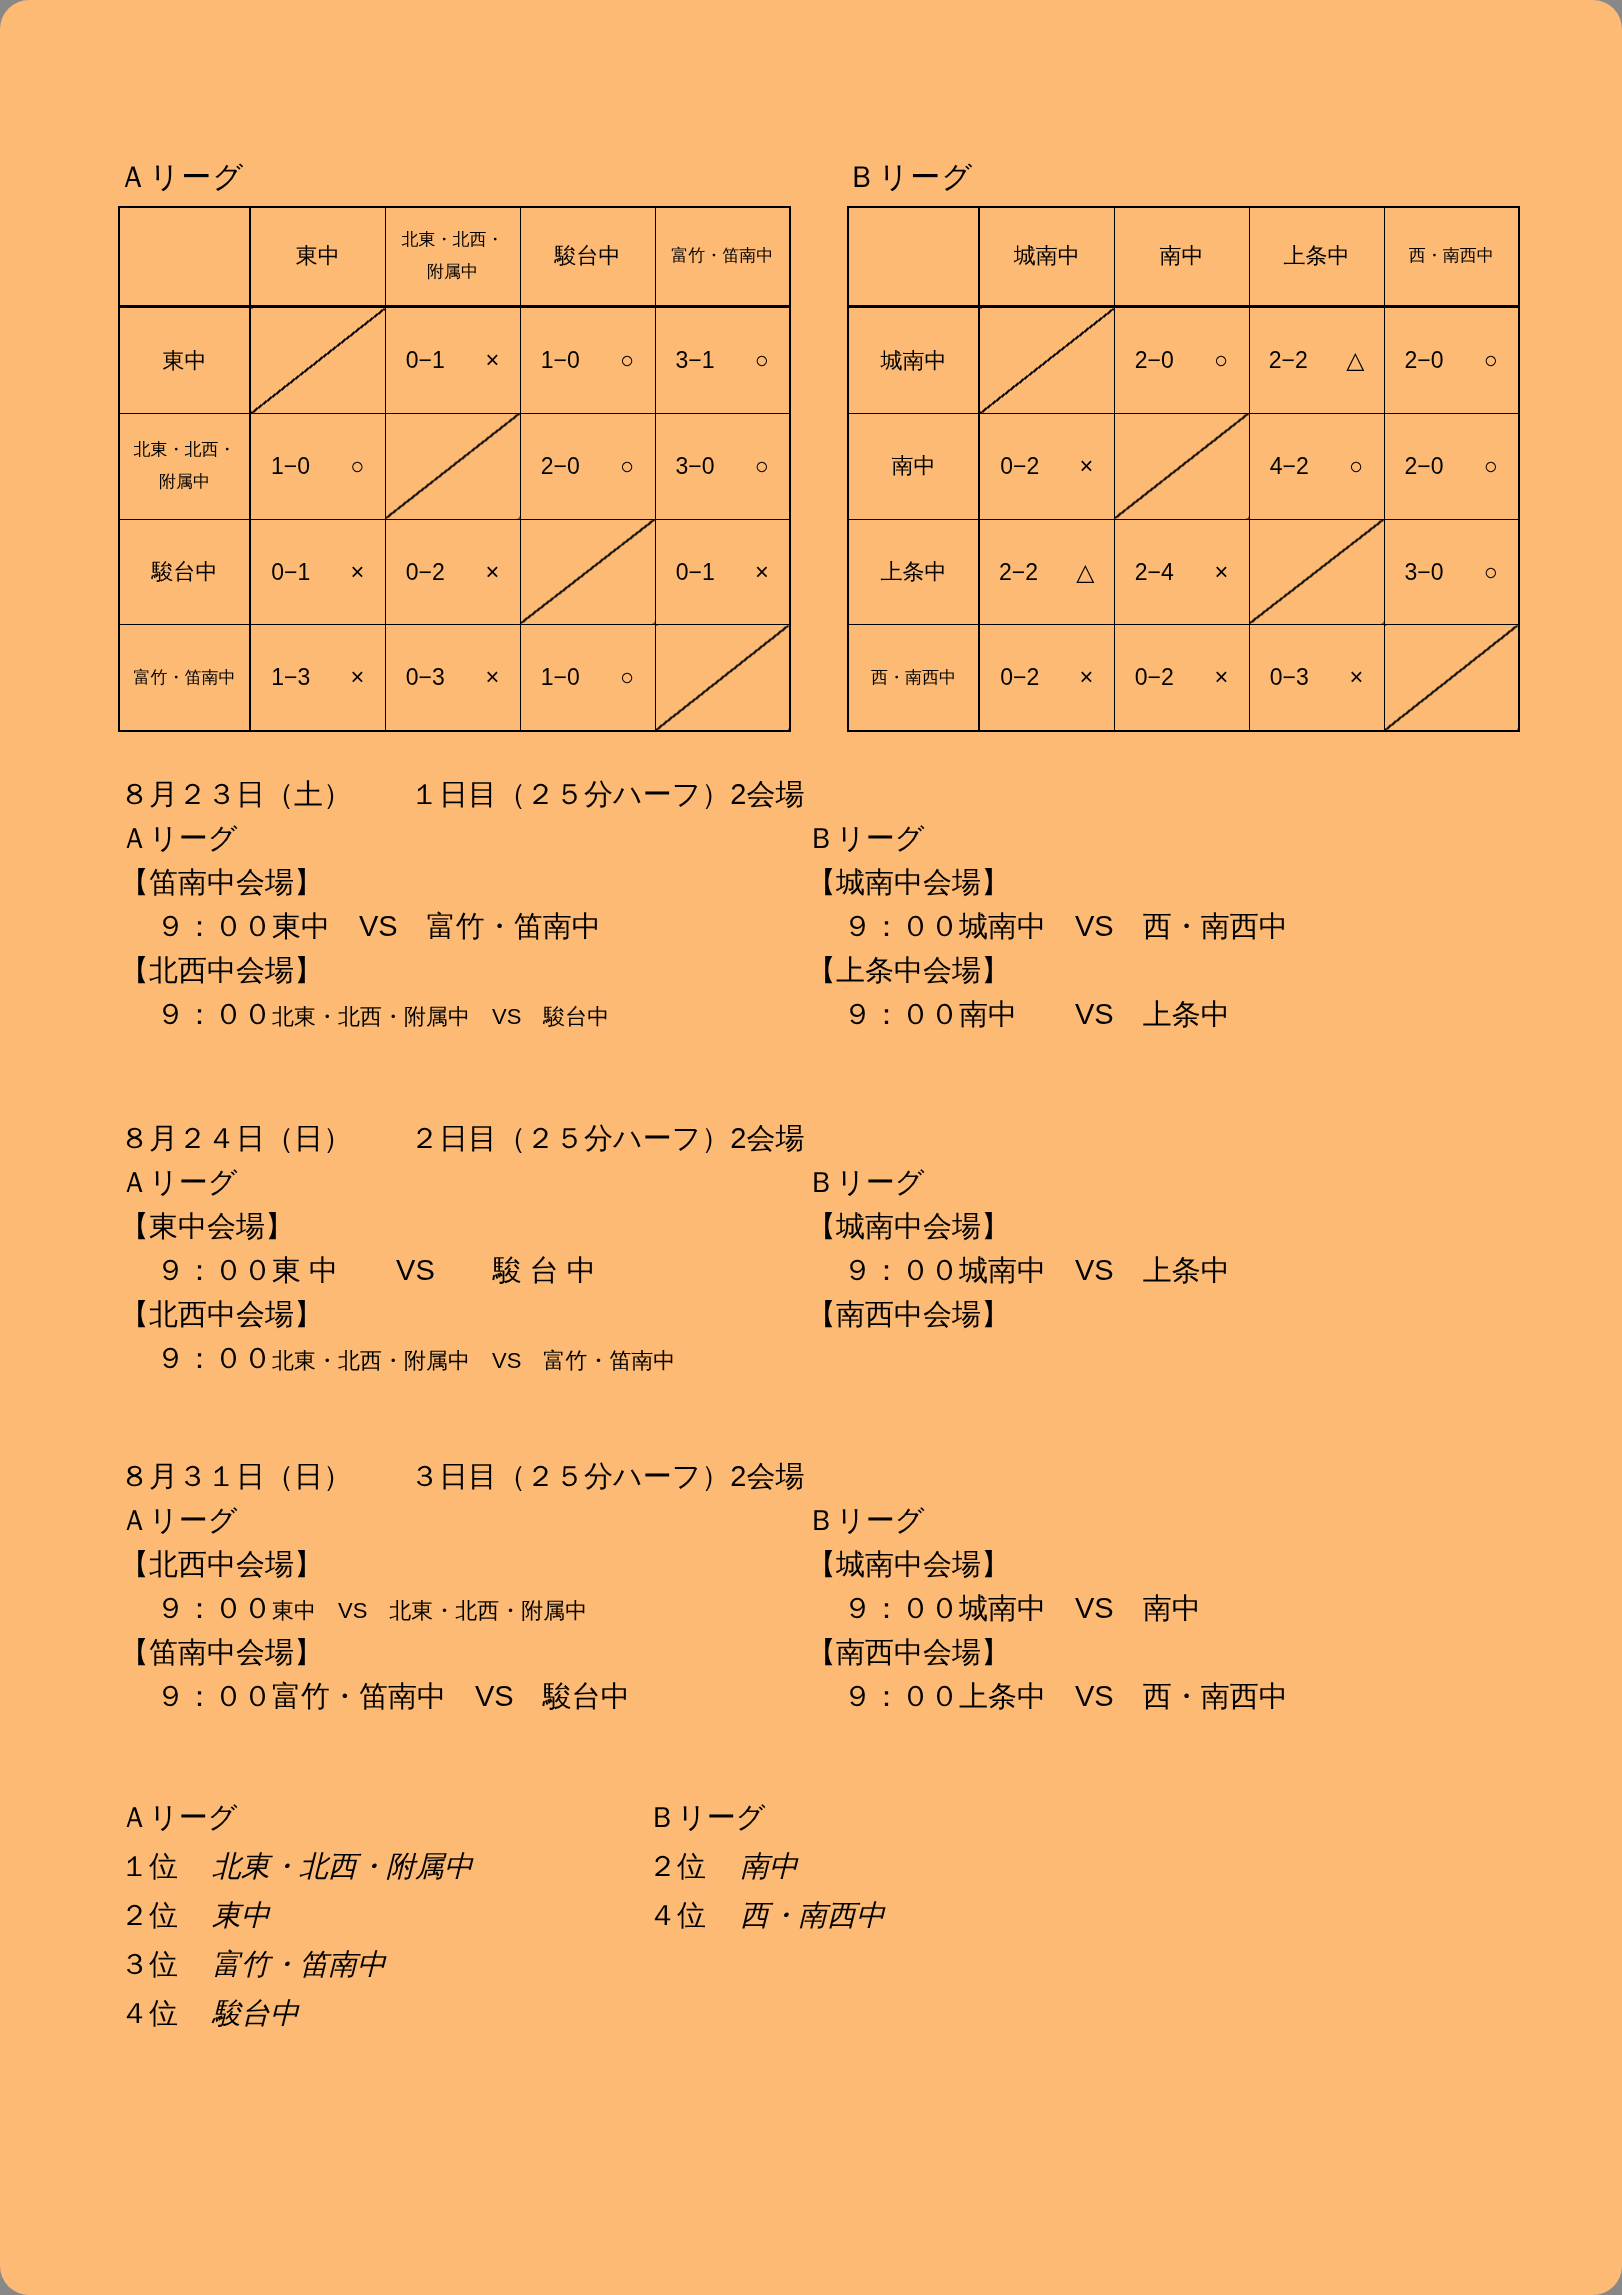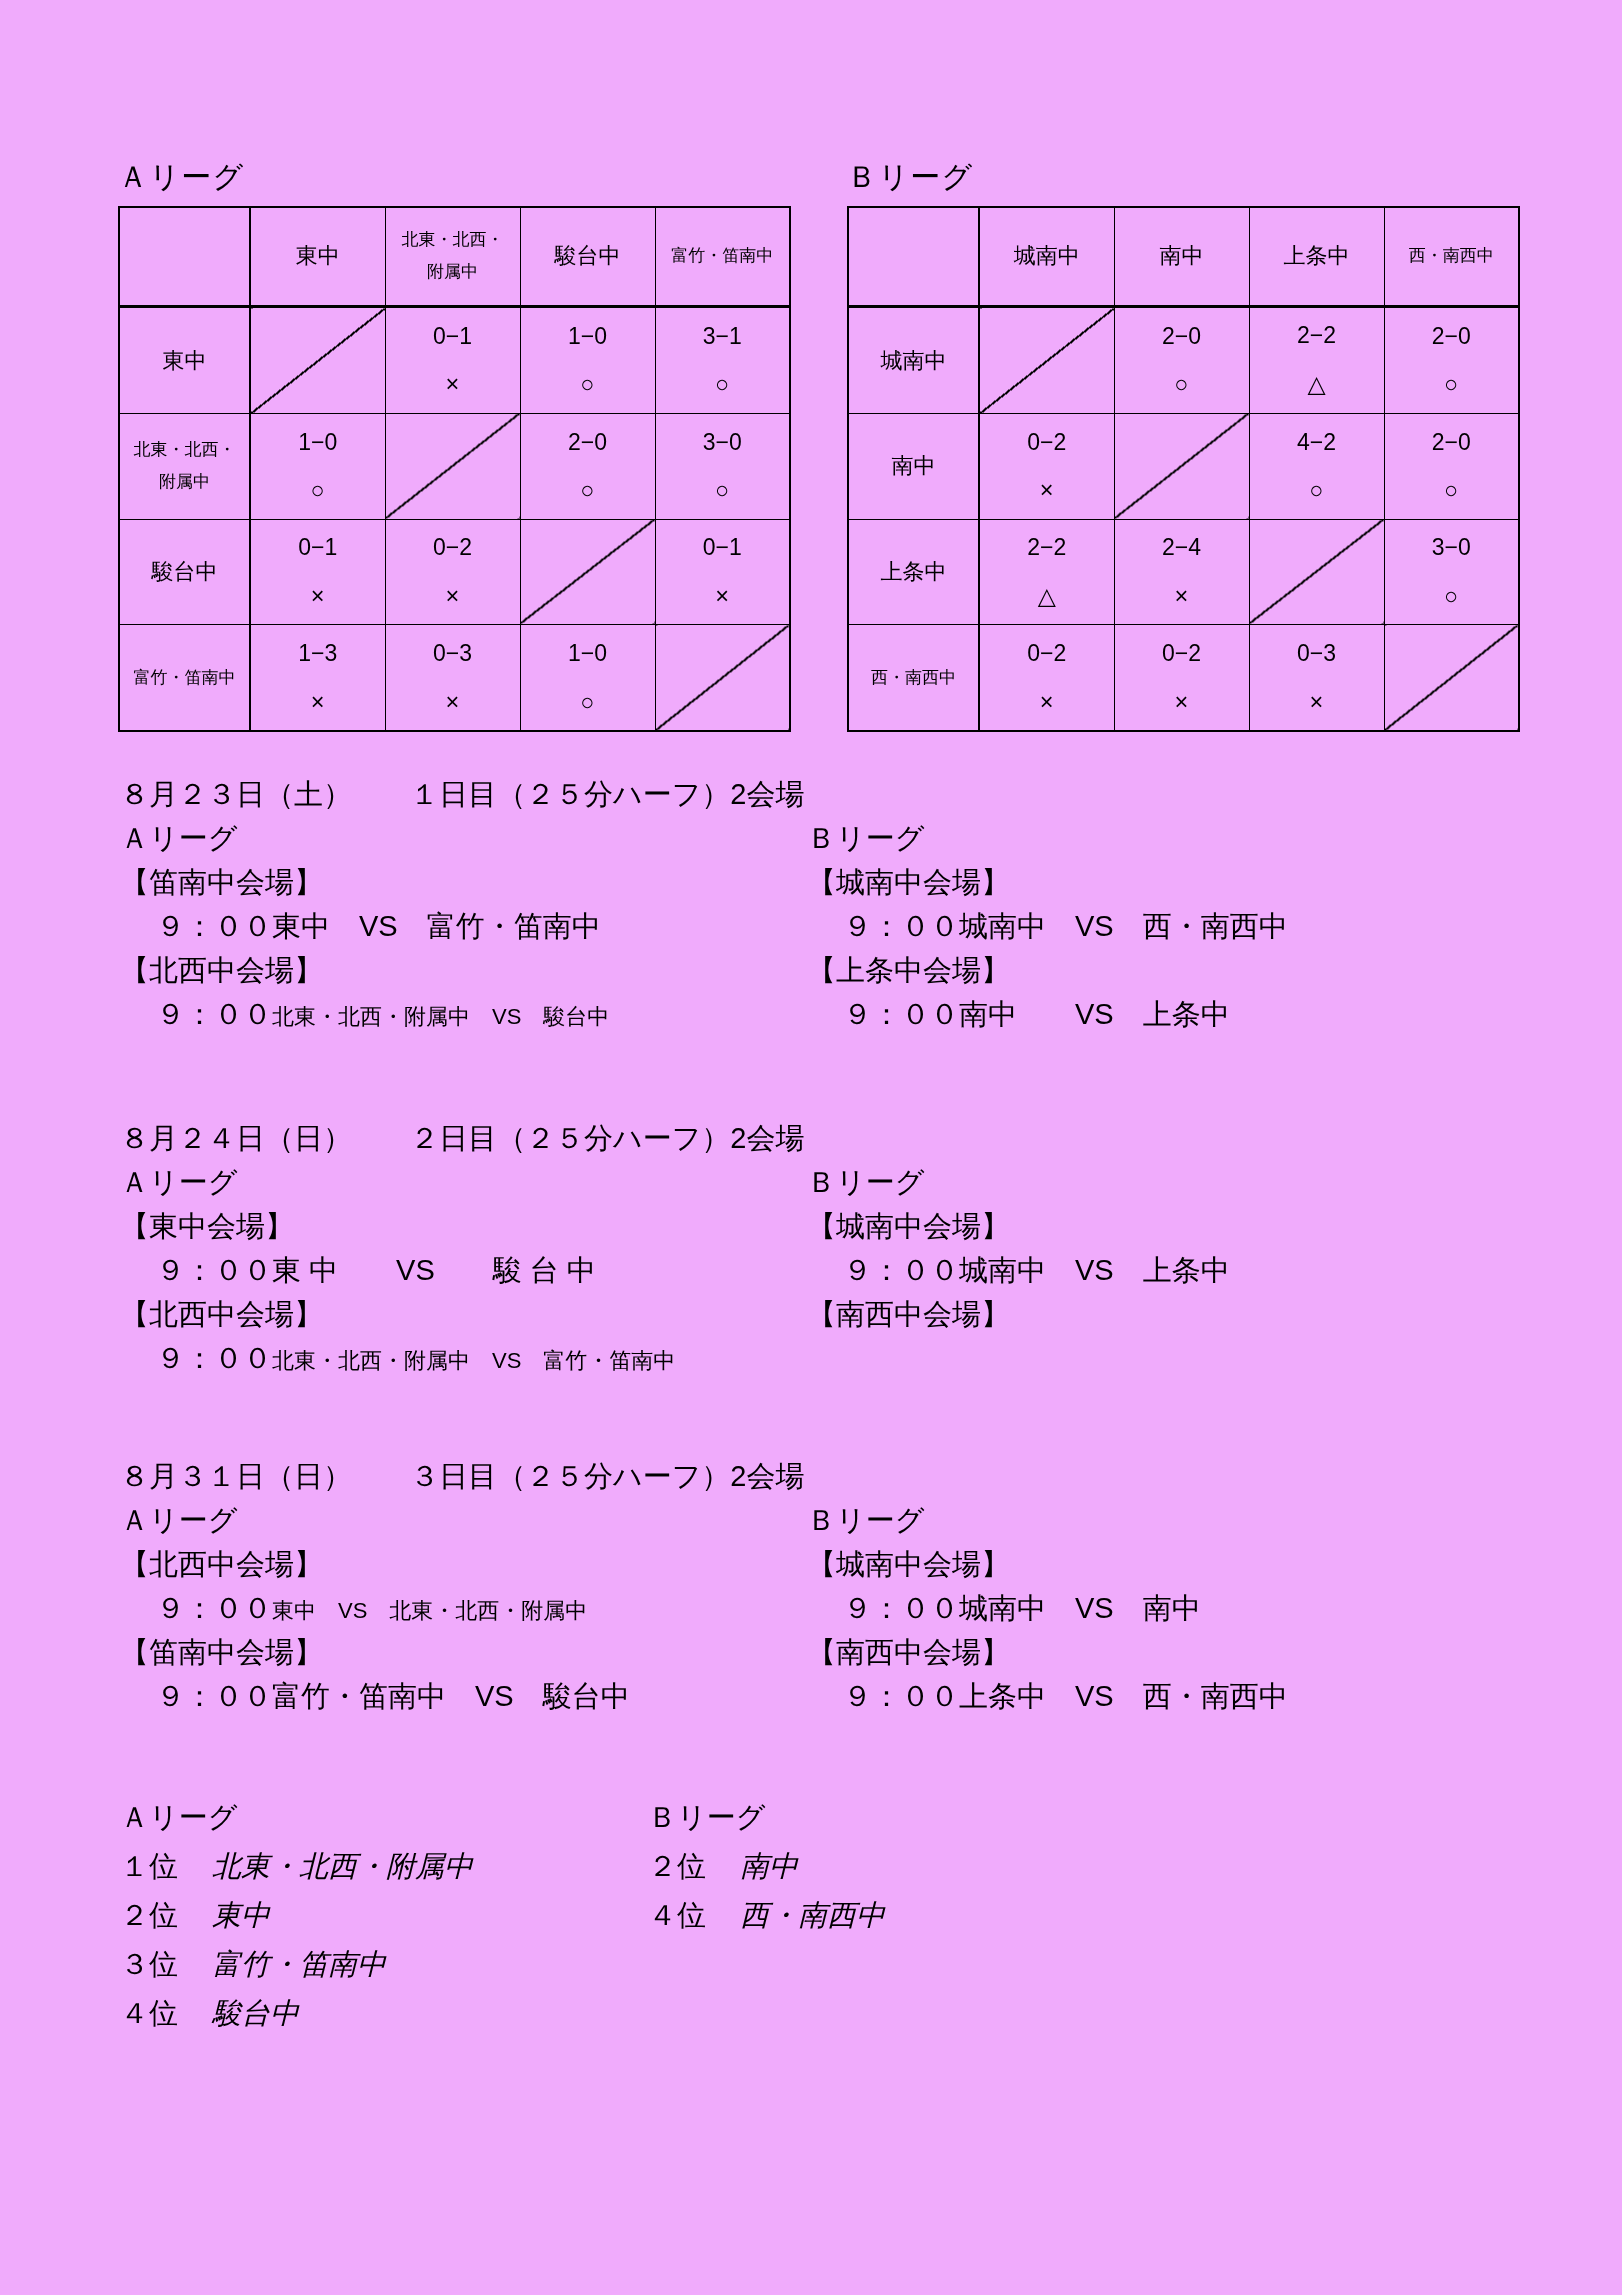--- a/index.html
+++ b/index.html
@@ -1,32 +1,32 @@
 <!DOCTYPE html>
 <html style="font-size:10.5px"><head>
 <meta charset="utf-8">
 <style>
   html,body{margin:0;padding:0;background:#888;}
-  .page{position:relative;width:1622px;height:2295px;background:#f0abfc;
-        font-family:"Liberation Sans","DejaVu Sans",sans-serif;color:#000;overflow:hidden;}
+  .page{position:relative;width:1622px;height:2295px;background:#fdba74;
+        font-family:"Liberation Sans","DejaVu Sans",sans-serif;color:#000;overflow:hidden;border-radius:29px;}
 
   
   .league-block{position:absolute;top:157px;width:674px;}
   .lg-title{font-size:30px;height:46px;line-height:39px;letter-spacing:1.3px;}
   table.league{border-collapse:collapse;table-layout:fixed;border:2.6px solid #000;margin-top:2.6px;}
   table.league col.w0{width:131px;}
   table.league col.w{width:135px;}
   table.league tr{height:100px;}
   table.league th,table.league td{border:1.3px solid #000;padding:0;font-weight:normal;text-align:center;vertical-align:middle;}
   table.league tr.hdr th{border-bottom:3.3px solid #000;}
   table.league .c0{border-right:2.6px solid #000;}
   .tname{font-size:22px;}
   .tname.small{font-size:17px;}
   .wrap{white-space:pre-line;line-height:1.9;}
-  .cell{display:flex;flex-direction:column;justify-content:space-around;align-items:center;height:97px;padding:3.9px 0;}
+  .cell{display:flex;flex-direction:row;justify-content:space-around;align-items:center;height:97px;padding:3.9px 0;}
   .score{font-size:23px;}
   .mark{font-size:23.6px;}
   td.diag{background:linear-gradient(to bottom right,
           transparent calc(50% - 1px),#000 calc(50% - 1px),
           #000 calc(50% + 1px),transparent calc(50% + 1px));}
 
   
   .day{position:absolute;left:0;width:1622px;height:268px;}
   .day-title{position:absolute;left:120px;top:0;font-size:29px;line-height:44px;white-space:pre;}
   .day-col{position:absolute;top:44px;width:687px;}

